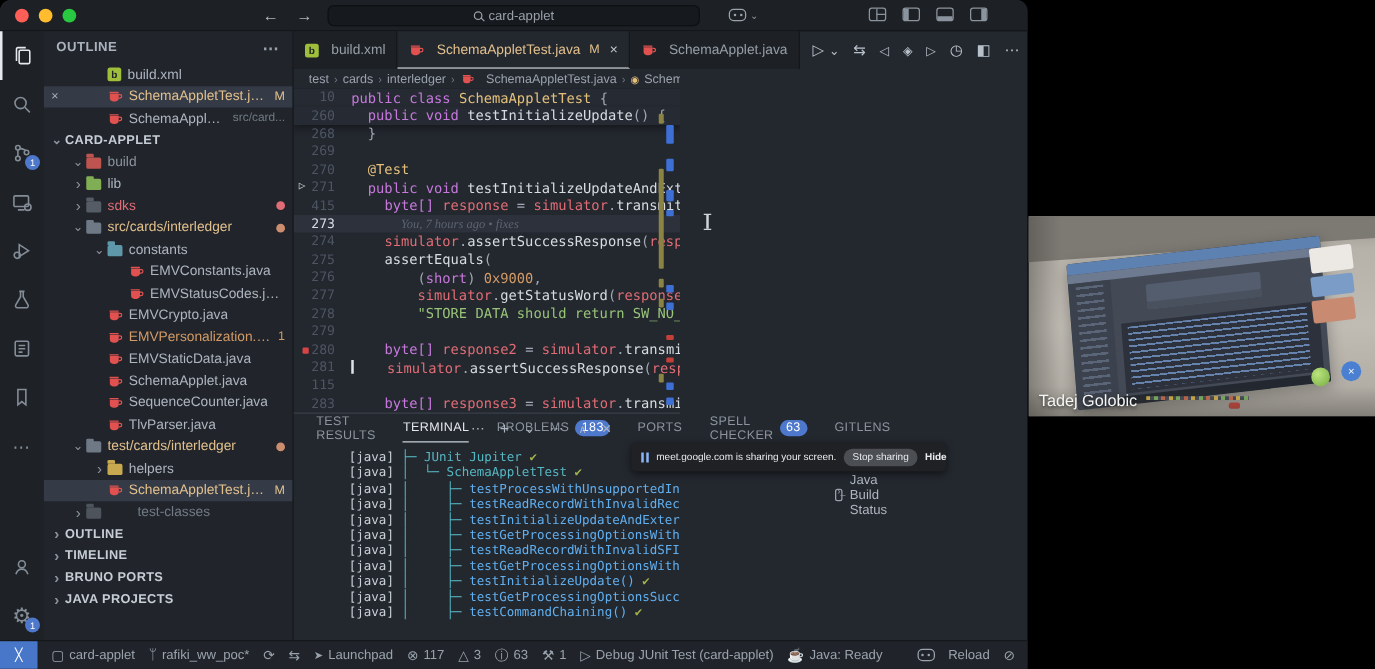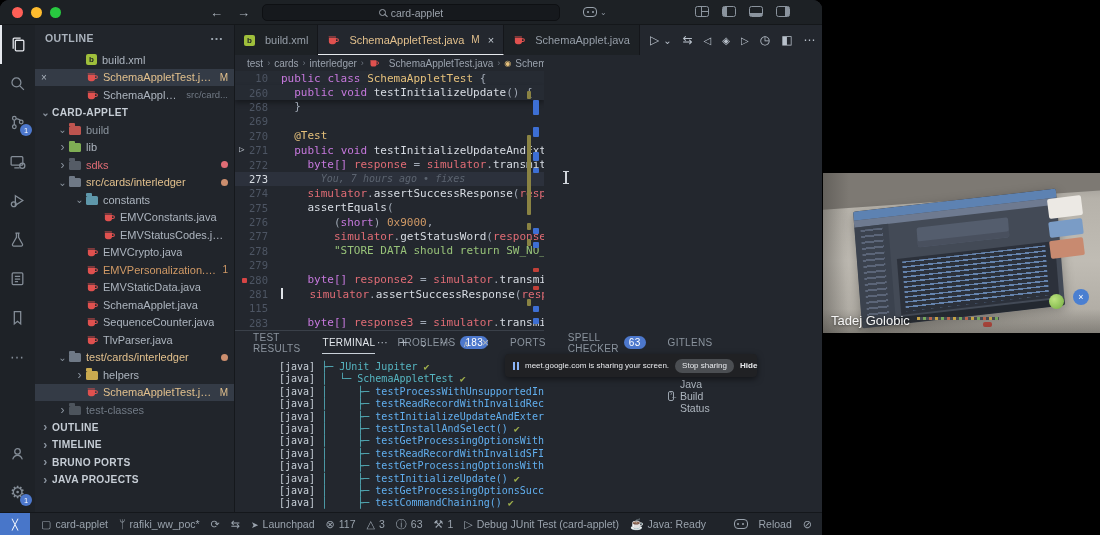--- a/index.html
+++ b/index.html
@@ -87,21 +87,21 @@
   .cline.sticky{background:#262b33;}
   .cline.sticky2{box-shadow:0 3px 5px rgba(0,0,0,.35);}
   .cline.curline{background:#2c313c;}
   .gut{width:46px;flex:none;text-align:right;padding-right:13px;color:#4d5563;font-size:10.5px;position:relative;}
   .curline .gut{color:#d7dce2;}
   .runglyph{position:absolute;left:4px;color:#c3cad3;font-size:9px;}
   .gmark{position:absolute;left:7px;top:4px;width:5px;height:5px;border-radius:1px;background:#d64545;}
   .ctext{flex:1;}
   .tk-k{color:#c678dd;} .tk-t{color:#e5c07b;} .tk-f{color:#d7dce3;} .tk-v{color:#e06c75;}
   .tk-s{color:#98c379;} .tk-n{color:#d19a66;} .tk-p{color:#9fa7b3;} .tk-a{color:#e5c07b;}
-  .tk-b{color:#5c московaflex;} .tk-b{color:#5c6470;font-style:italic;font-size:10px;}
+  .tk-b{color:#5c московaflex;font-family:Liberation Serif, serif;} .tk-b{color:#5c6470;font-style:italic;font-size:10px;}
   .tk-i{display:inline-block;width:0;border-left:2px solid #dfe3e8;height:11px;vertical-align:-1px;}
   .ruler{position:absolute;border-radius:1px;}
   #ibeam{position:absolute;left:565px;top:172px;width:1.5px;height:11px;background:#cfd4da;}
   #ibeam::before,#ibeam::after{content:"";position:absolute;left:-2px;width:5.5px;height:1.4px;background:#cfd4da;}
   #ibeam::before{top:-1px}#ibeam::after{bottom:-1px}
   
   #panel{position:absolute;left:235px;top:330px;right:278px;bottom:23px;background:#23272e;border-top:1px solid #3a4049;}
   #paneltabs{height:23px;display:flex;align-items:center;padding-left:18px;gap:22px;font-size:10px;color:#8b949e;letter-spacing:.3px;}
   .ptab{display:flex;align-items:center;gap:5px;height:23px;}
   .ptab.active{color:#e3e7ec;border-bottom:1px solid #c9d1d9;}
@@ -456,21 +456,21 @@
               <rect x="2" y="3.2" width="10" height="1.2" rx=".6" fill="#e0514f"></rect>
             </svg>
           </span>
           <span class="tlabel" style="color: rgb(226, 192, 141);">SchemaAppletTest.java</span>
           <span class="flex1"></span>
           <span class="tbadge" style="color: rgb(226, 192, 141);">M</span>
         </div>
         <div class="trow" style="padding-left: 21px;">
           <span class="chev chev-right"></span>
           <span class="folder" style="--fc: #4d545c;"></span>
-          <span class="tlabel" style="color: rgb(113, 122, 133);">test-classes</span>
+          <span class="tlabel" style="color: rgb(113, 122, 133); margin-left: 24px;">test-classes</span>
           <span class="flex1"></span>
         </div>
         <div class="trow sec" style="padding-left: 4px;">
           <span class="chev chev-right"></span>
           <span class="tlabel">OUTLINE</span>
           <span class="flex1"></span>
         </div>
         <div class="trow sec" style="padding-left: 4px;">
           <span class="chev chev-right"></span>
           <span class="tlabel">TIMELINE</span>
@@ -554,21 +554,21 @@
     </div>
 
   <div id="code">
     <div id="codelines">
         <div class="cline sticky"><span class="gut"><span>10</span></span><span class="ctext"><span class="tk-k">public</span><span class="tk-p"> </span><span class="tk-k">class</span><span class="tk-p"> </span><span class="tk-t">SchemaAppletTest</span><span class="tk-p"> {</span></span></div>
         <div class="cline sticky sticky2"><span class="gut"><span>260</span></span><span class="ctext"><span class="tk-p">  </span><span class="tk-k">public</span><span class="tk-p"> </span><span class="tk-k">void</span><span class="tk-p"> </span><span class="tk-f">testInitializeUpdate</span><span class="tk-p">() {</span></span></div>
         <div class="cline"><span class="gut"><span>268</span></span><span class="ctext"><span class="tk-p">  }</span></span></div>
         <div class="cline"><span class="gut"><span>269</span></span><span class="ctext"></span></div>
         <div class="cline"><span class="gut"><span>270</span></span><span class="ctext"><span class="tk-p">  </span><span class="tk-a">@Test</span></span></div>
         <div class="cline"><span class="gut"><span class="runglyph">▷</span><span>271</span></span><span class="ctext"><span class="tk-p">  </span><span class="tk-k">public</span><span class="tk-p"> </span><span class="tk-k">void</span><span class="tk-p"> </span><span class="tk-f">testInitializeUpdateAndExternalUpdate</span></span></div>
-        <div class="cline"><span class="gut"><span>272</span></span><span class="ctext"><span class="tk-p">    </span><span class="tk-k">byte[]</span><span class="tk-p"> </span><span class="tk-v">response</span><span class="tk-p"> = </span><span class="tk-v">simulator</span><span class="tk-p">.</span><span class="tk-f">transmitCommand</span></span></div>
+        <div class="cline"><span class="gut"><span>415</span></span><span class="ctext"><span class="tk-p">    </span><span class="tk-k">byte[]</span><span class="tk-p"> </span><span class="tk-v">response</span><span class="tk-p"> = </span><span class="tk-v">simulator</span><span class="tk-p">.</span><span class="tk-f">transmitCommand</span></span></div>
         <div class="cline curline"><span class="gut"><span>273</span></span><span class="ctext"><span class="tk-p">      </span><span class="tk-b">You, 7 hours ago • fixes</span></span></div>
         <div class="cline"><span class="gut"><span>274</span></span><span class="ctext"><span class="tk-p">    </span><span class="tk-v">simulator</span><span class="tk-p">.</span><span class="tk-f">assertSuccessResponse</span><span class="tk-p">(</span><span class="tk-v">response</span></span></div>
         <div class="cline"><span class="gut"><span>275</span></span><span class="ctext"><span class="tk-p">    </span><span class="tk-f">assertEquals</span><span class="tk-p">(</span></span></div>
         <div class="cline"><span class="gut"><span>276</span></span><span class="ctext"><span class="tk-p">        (</span><span class="tk-k">short</span><span class="tk-p">) </span><span class="tk-n">0x9000</span><span class="tk-p">,</span></span></div>
         <div class="cline"><span class="gut"><span>277</span></span><span class="ctext"><span class="tk-p">        </span><span class="tk-v">simulator</span><span class="tk-p">.</span><span class="tk-f">getStatusWord</span><span class="tk-p">(</span><span class="tk-v">response</span></span></div>
         <div class="cline"><span class="gut"><span>278</span></span><span class="ctext"><span class="tk-p">        </span><span class="tk-s">"STORE DATA should return SW_NO_ERROR"</span></span></div>
         <div class="cline"><span class="gut"><span>279</span></span><span class="ctext"></span></div>
         <div class="cline"><span class="gut"><span class="gmark"></span><span>280</span></span><span class="ctext"><span class="tk-p">    </span><span class="tk-k">byte[]</span><span class="tk-p"> </span><span class="tk-v">response2</span><span class="tk-p"> = </span><span class="tk-v">simulator</span><span class="tk-p">.</span><span class="tk-f">transmitCommand</span></span></div>
         <div class="cline"><span class="gut"><span>281</span></span><span class="ctext"><span class="tk-i"></span><span class="tk-p">    </span><span class="tk-v">simulator</span><span class="tk-p">.</span><span class="tk-f">assertSuccessResponse</span><span class="tk-p">(</span><span class="tk-v">response2</span></span></div>
         <div class="cline"><span class="gut"><span>115</span></span><span class="ctext"></span></div>
@@ -623,21 +623,20 @@
         <span class="ic ic-more"></span>
         <span class="ic ic-chevup"></span>
         <span class="ic ic-close"></span>
       </div>
     <div id="terminal">
         <div class="tline"><span class="tpre">[java] </span><span class="ttree">├─ </span><span class="tname-suite">JUnit Jupiter</span><span class="tcheck"></span></div>
         <div class="tline"><span class="tpre">[java] </span><span class="ttree">│  └─ </span><span class="tname-suite">SchemaAppletTest</span><span class="tcheck"></span></div>
         <div class="tline"><span class="tpre">[java] </span><span class="ttree">│     ├─ </span><span class="tname-test">testProcessWithUnsupportedInstruction()</span></div>
         <div class="tline"><span class="tpre">[java] </span><span class="ttree">│     ├─ </span><span class="tname-test">testReadRecordWithInvalidRecordNumber()</span></div>
         <div class="tline"><span class="tpre">[java] </span><span class="ttree">│     ├─ </span><span class="tname-test">testInitializeUpdateAndExternalUpdate()</span></div>
-        <div class="tline"><span class="tpre">[java] </span><span class="ttree">│     ├─ </span><span class="tname-test">testInstallAndSelect()</span><span class="tcheck"></span></div>
         <div class="tline"><span class="tpre">[java] </span><span class="ttree">│     ├─ </span><span class="tname-test">testGetProcessingOptionsWithWrongLength()</span></div>
         <div class="tline"><span class="tpre">[java] </span><span class="ttree">│     ├─ </span><span class="tname-test">testReadRecordWithInvalidSFI()</span></div>
         <div class="tline"><span class="tpre">[java] </span><span class="ttree">│     ├─ </span><span class="tname-test">testGetProcessingOptionsWithInvalidData()</span></div>
         <div class="tline"><span class="tpre">[java] </span><span class="ttree">│     ├─ </span><span class="tname-test">testInitializeUpdate()</span><span class="tcheck"></span></div>
         <div class="tline"><span class="tpre">[java] </span><span class="ttree">│     ├─ </span><span class="tname-test">testGetProcessingOptionsSuccess()</span></div>
         <div class="tline"><span class="tpre">[java] </span><span class="ttree">│     ├─ </span><span class="tname-test">testCommandChaining()</span><span class="tcheck"></span></div>
       </div>
     <div id="build-status">
       <span class="term-ico"></span>
       <span>Java Build Status</span>

